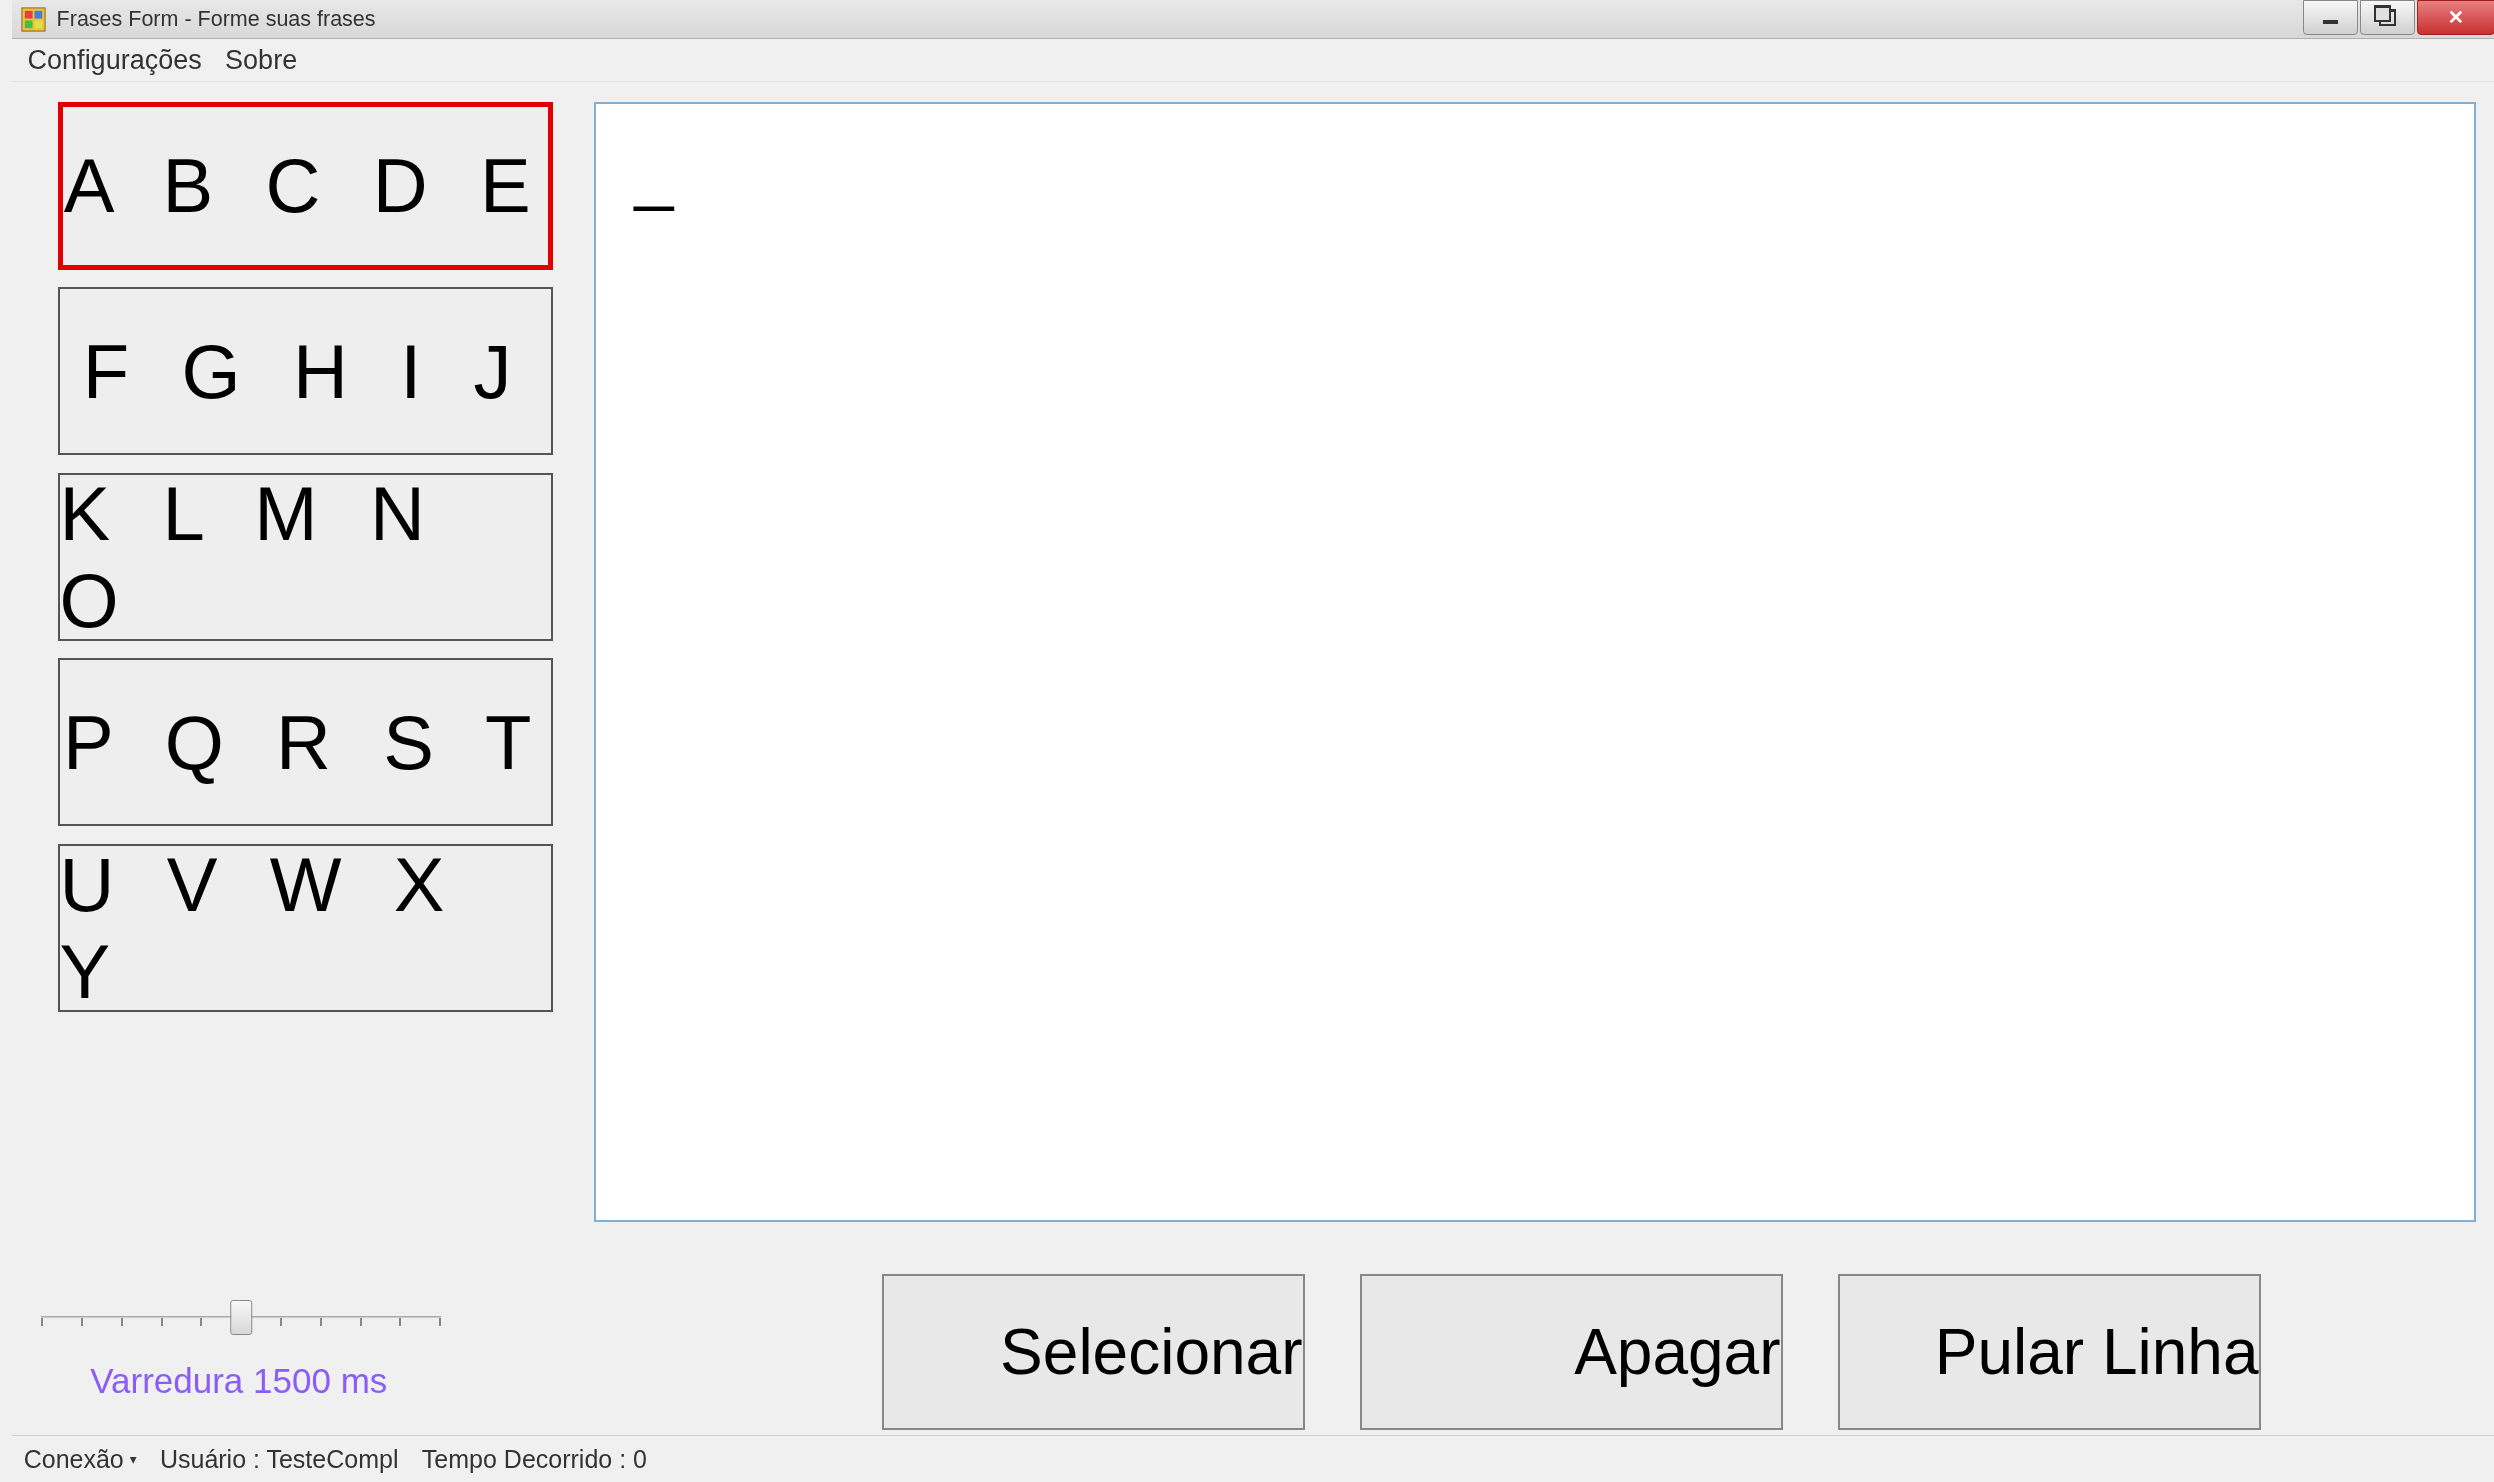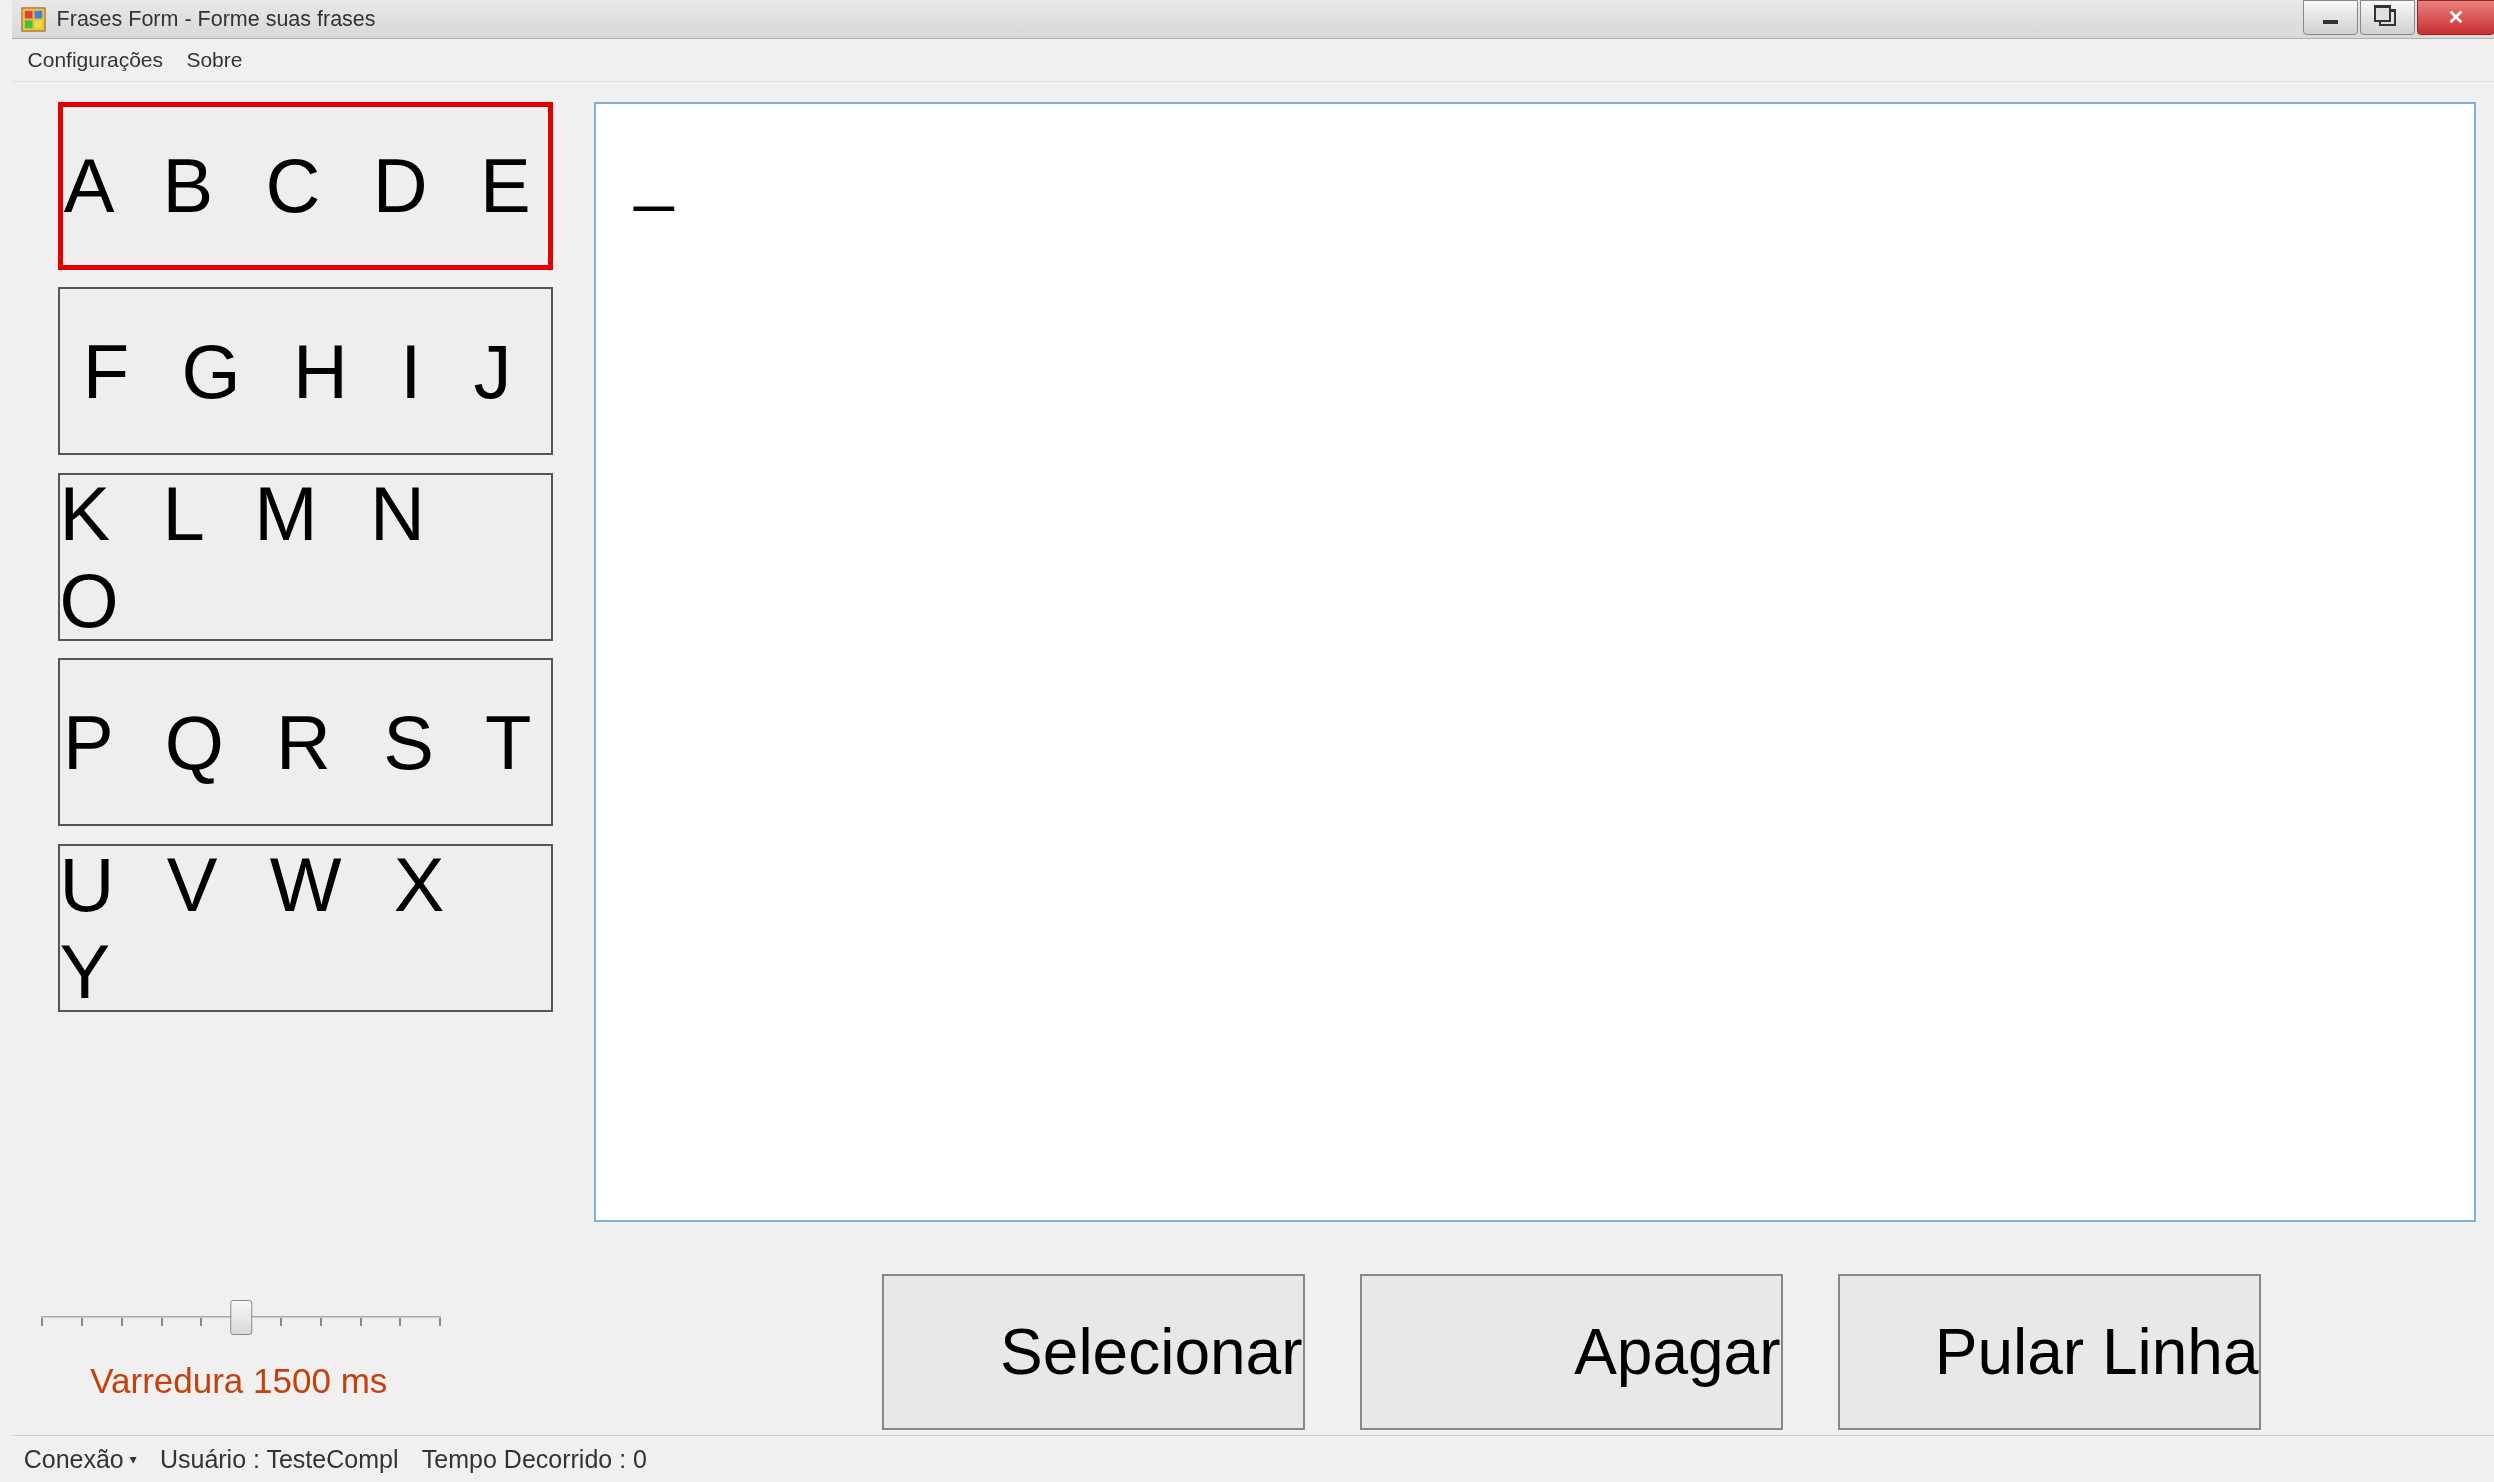--- a/index.html
+++ b/index.html
@@ -120,21 +120,21 @@
       font-weight: bold;
     }
     
     .menubar {
       height: 43px;
       background: #f0f0f0;
       display: flex;
       align-items: center;
       padding: 0 15.6px;
       gap: 23.4px;
-      font-size: 21px;
+      font-size: 27px;
       color: #333;
       border-bottom: 1px solid #e0e0e0;
     }
     
     .menubar-item {
       cursor: pointer;
     }
     
     .main-content {
       flex: 1;
@@ -237,21 +237,21 @@
       position: absolute;
       top: -2.9px;
       left: 50%;
       transform: translateX(-50%);
       cursor: pointer;
     }
     
     .slider-label {
       font-size: 35px;
       font-family: Arial, sans-serif;
-      color: #c2410c;
+      color: #8b5cf6;
       padding-left: 49px;
     }
     
     .action-buttons {
       display: flex;
       gap: 55px;
       margin-left: auto;
       padding-right: 215px;
     }
     

